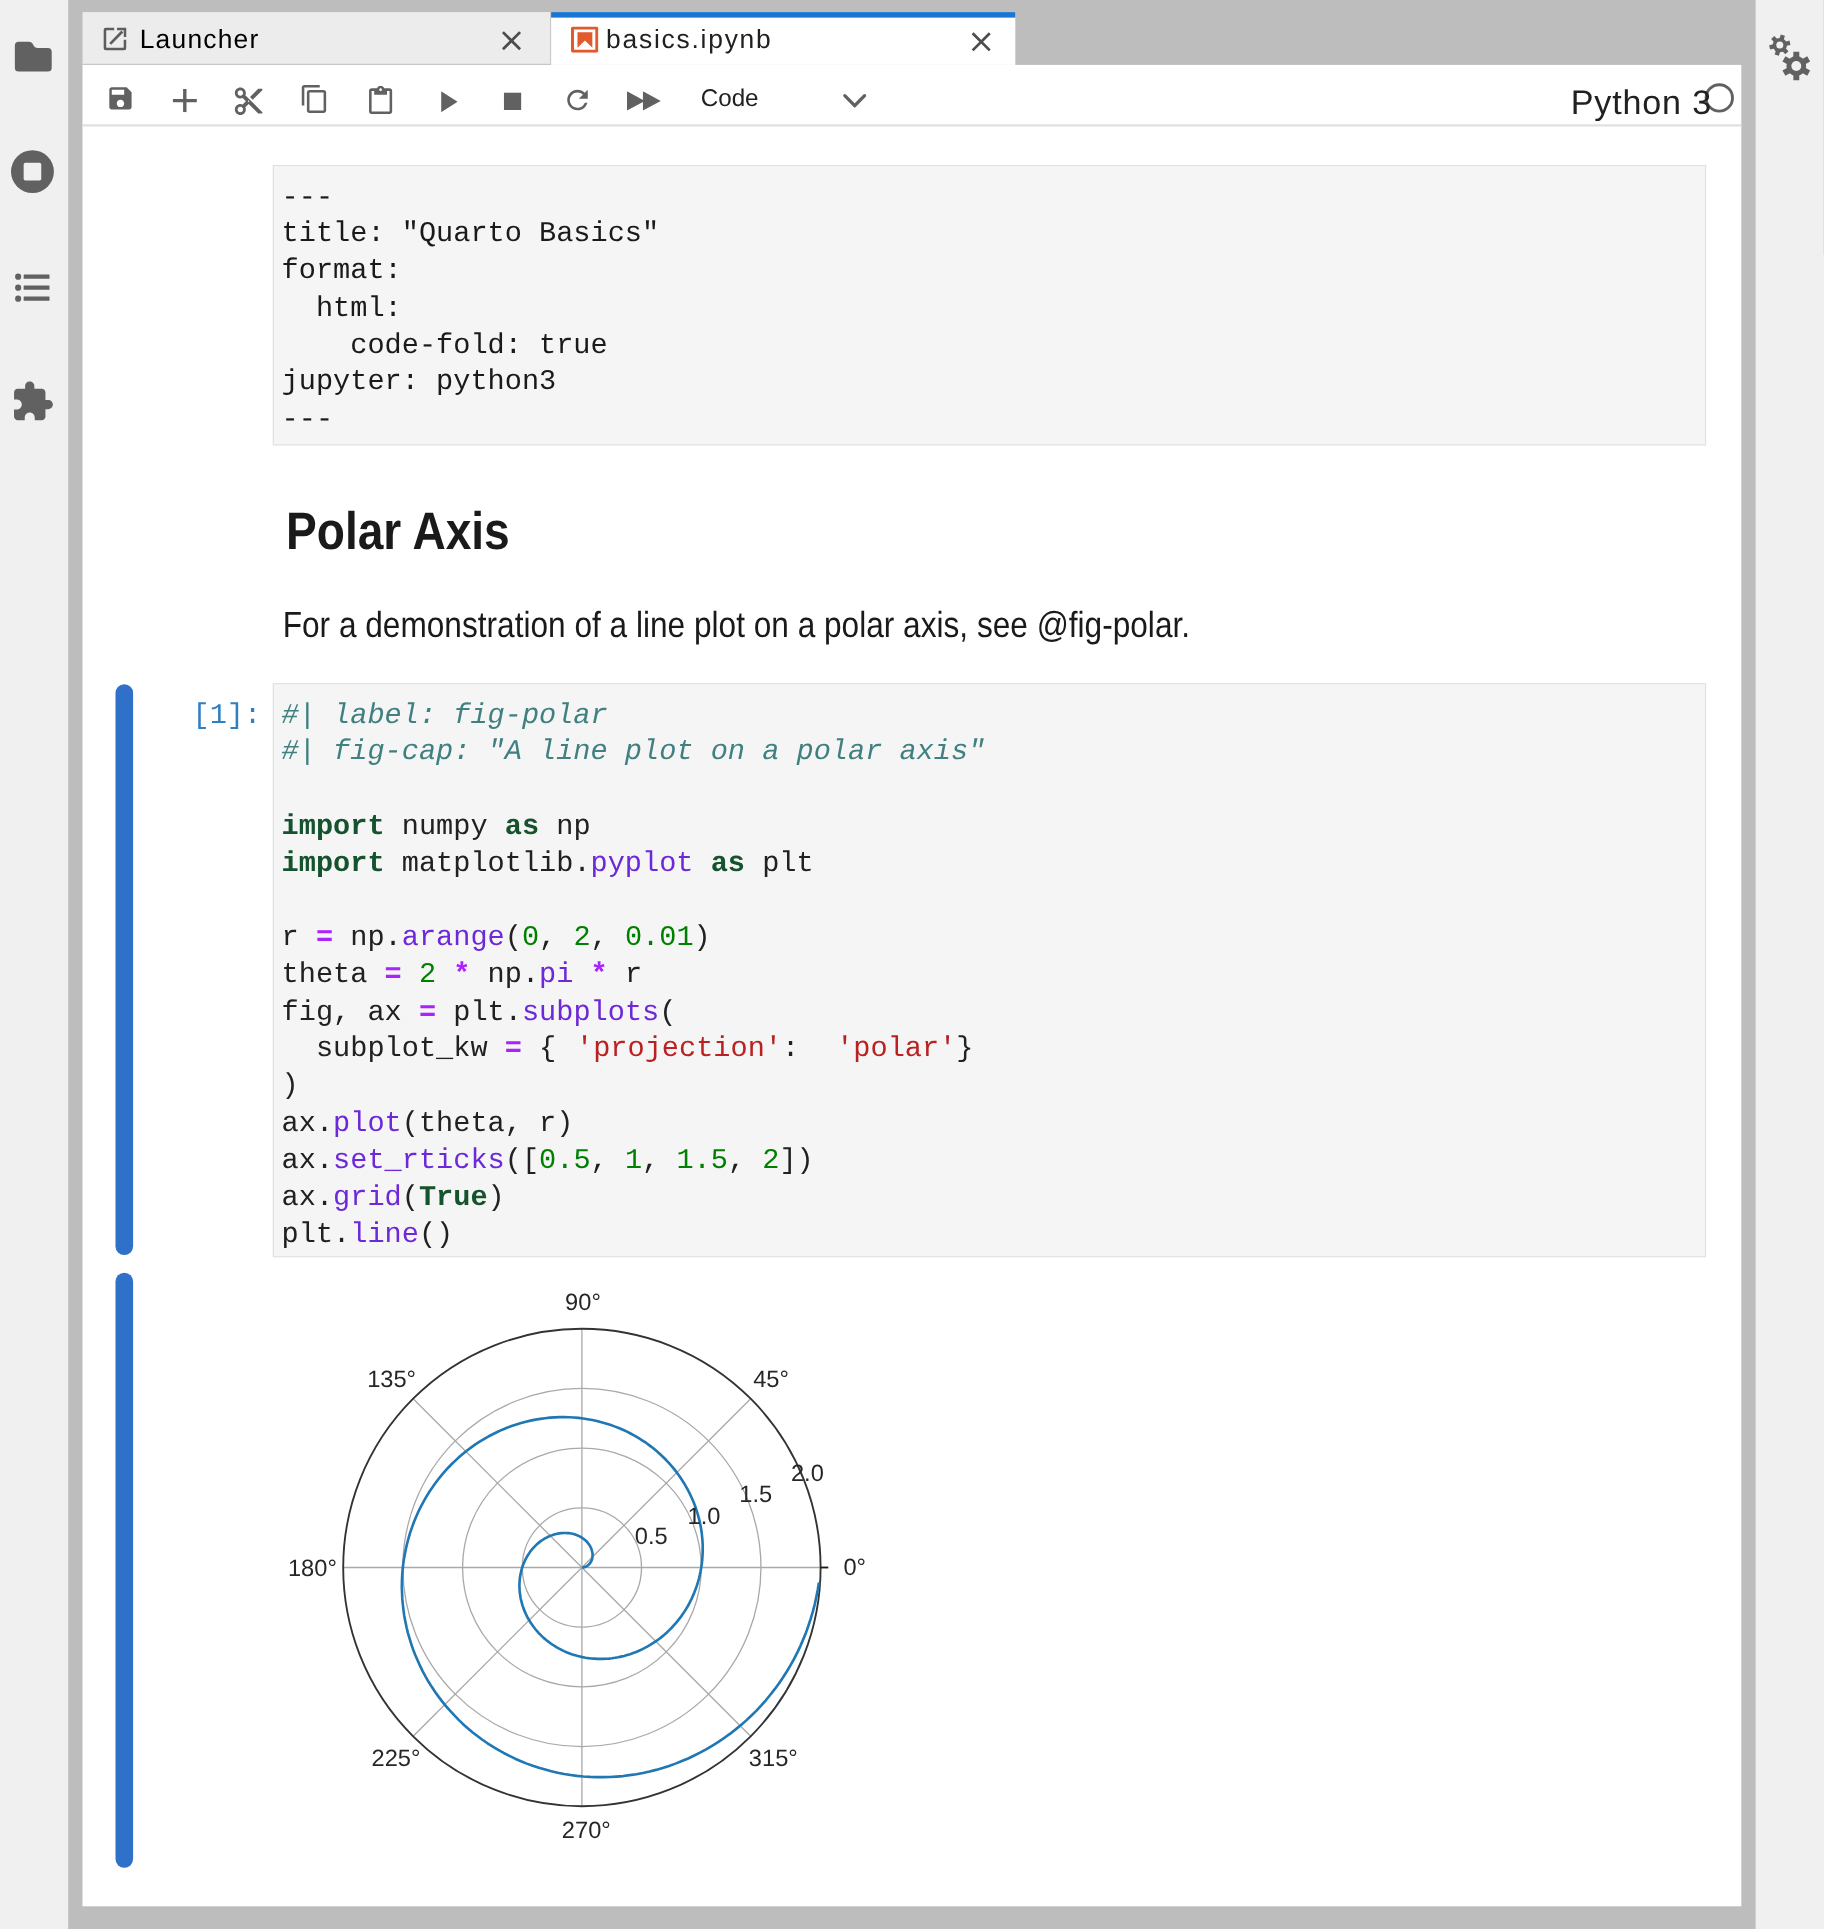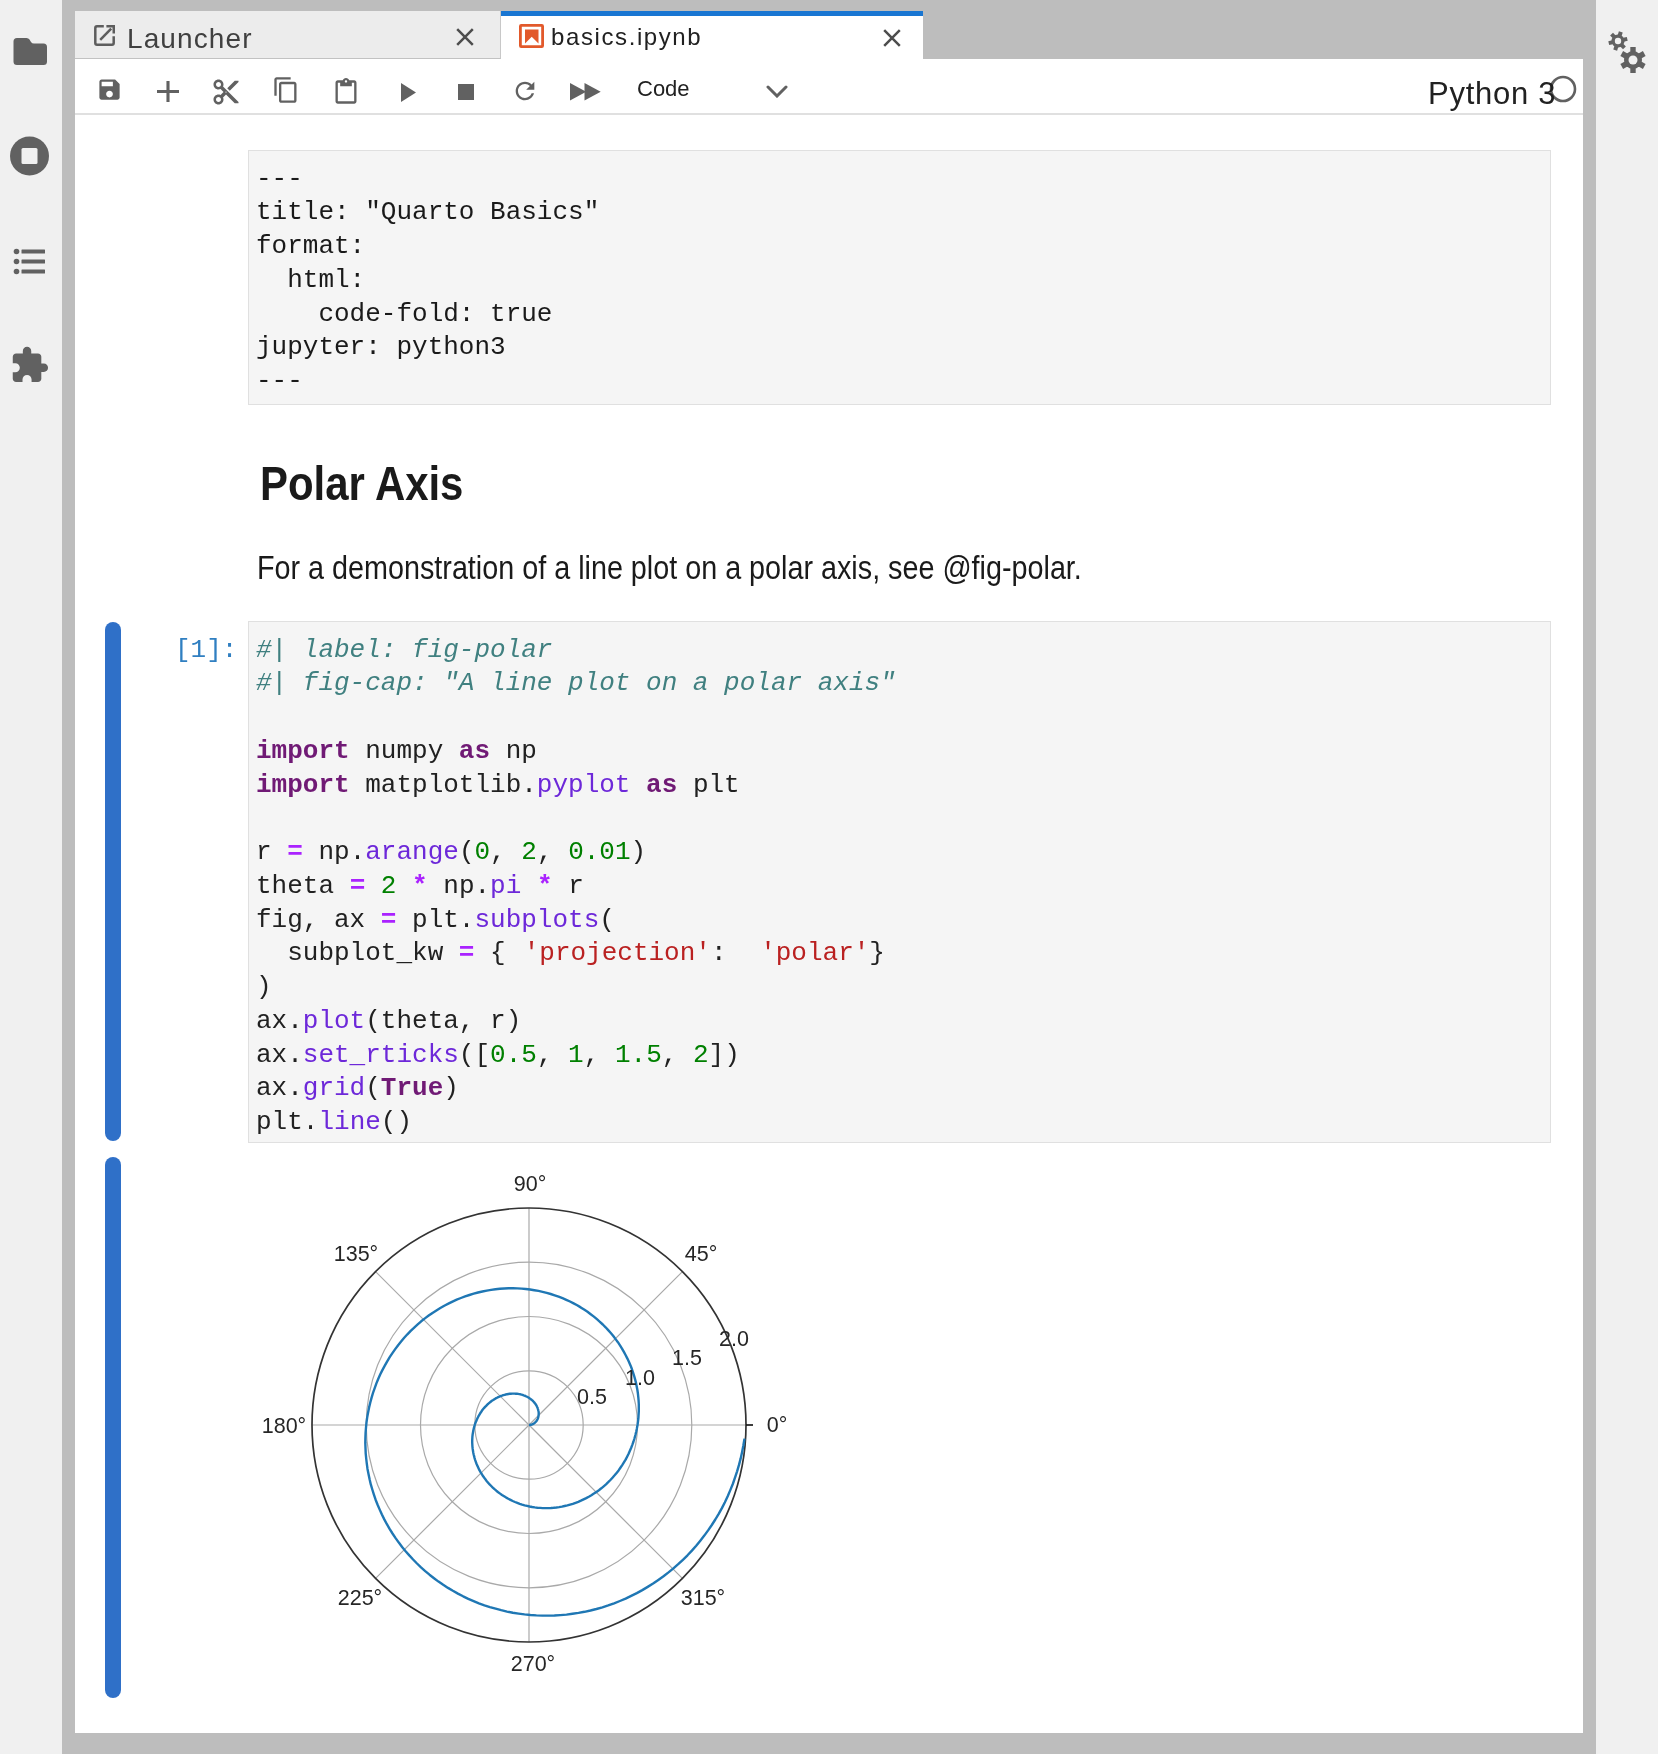--- a/index.html
+++ b/index.html
@@ -2,21 +2,21 @@
 <html><head>
 <meta charset="utf-8">
 <style>
   * { margin:0; padding:0; box-sizing:border-box; }
   html,body { width:1658px; height:1754px; }
   body { background:#bdbdbd; font-family:"Liberation Sans", sans-serif; position:relative; overflow:hidden; }
   .abs { position:absolute; }
   svg { display:block; }
   pre { font-family:"Liberation Mono", monospace; }
   .c { color:#408080; font-style:italic; }
-  .k { color:#701a75; font-weight:bold; }
+  .k { color:#14532d; font-weight:bold; }
   .p { color:#6d28d9; }
   .o { color:#aa22ff; font-weight:bold; }
   .n { color:#008000; }
   .s { color:#ba2121;margin-left:18px; }
 </style>
 </head>
 <body>
 
 <div class="abs" style="left:0;top:0;width:62px;height:1754px;background:#f0f0f0;"></div>
 
@@ -67,21 +67,21 @@
 <div class="abs" style="left:75px;top:59px;width:1508px;height:1674px;background:#ffffff;"></div>
 
 <div class="abs" style="left:75px;top:11px;width:426px;height:48px;background:#ececec;border-right:1px solid #c8c8c8;border-bottom:1px solid #c2c2c2;"></div>
 <div class="abs" style="left:501px;top:11px;width:422px;height:48px;background:#ffffff;border-top:5px solid #1976d2;"></div>
 
 <svg class="abs" style="left:94px;top:24.5px;width:21px;height:21px;" viewBox="0 0 21 21">
   <path d="M9.8 1.3 H3 Q1.3 1.3 1.3 3 V18 Q1.3 19.7 3 19.7 H18 Q19.7 19.7 19.7 18 V11.2" fill="none" stroke="#5d5d5d" stroke-width="2.5"></path>
   <path d="M6.2 14.9 L17.2 3.6" stroke="#5d5d5d" stroke-width="2.5"></path>
   <path d="M12.4 1.25 H19.75 V8.6" fill="none" stroke="#5d5d5d" stroke-width="2.5"></path>
 </svg>
-<div class="abs" style="left:127px;top:23px;font-size:28px;letter-spacing:1.1px;color:#404040;">Launcher</div>
+<div class="abs" style="left:127px;top:23px;font-size:24px;letter-spacing:1.1px;color:#000000;">Launcher</div>
 <svg class="abs" style="left:455px;top:27px;width:20px;height:20px;" viewBox="0 0 20 20">
   <path d="M2.2 2.2 L17.8 17.8 M17.8 2.2 L2.2 17.8" stroke="#4d4d4d" stroke-width="2.5"></path>
 </svg>
 
 <svg class="abs" style="left:518.5px;top:23.5px;width:25px;height:24px;" viewBox="0 0 25 24">
   <rect x="1.4" y="1.4" width="22.2" height="21.2" rx="0.8" fill="none" stroke="#e2592b" stroke-width="2.8"></rect>
   <path d="M6 5.4 H19.5 V19.4 L12.75 12.8 L6 19.4 Z" fill="#e2592b"></path>
 </svg>
 <div class="abs" style="left:551px;top:23px;font-size:24px;letter-spacing:1.6px;color:#212121;">basics.ipynb</div>
 <svg class="abs" style="left:882px;top:28px;width:20px;height:20px;" viewBox="0 0 20 20">

